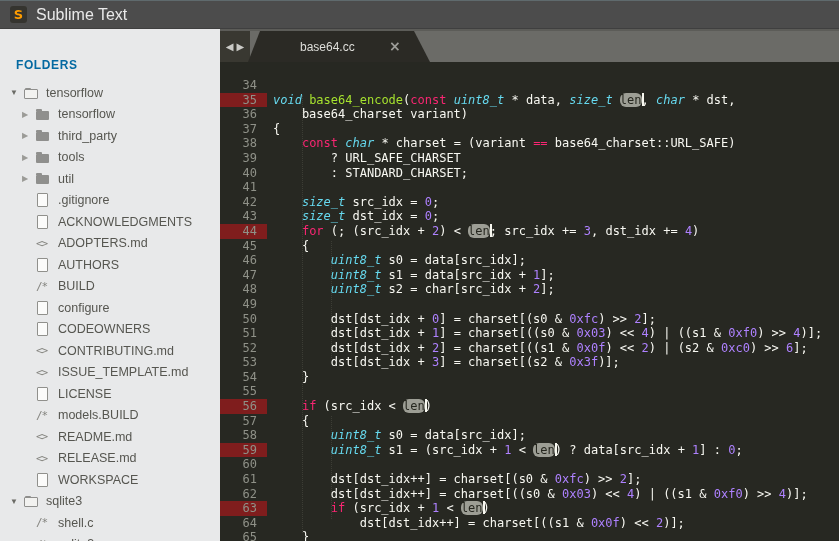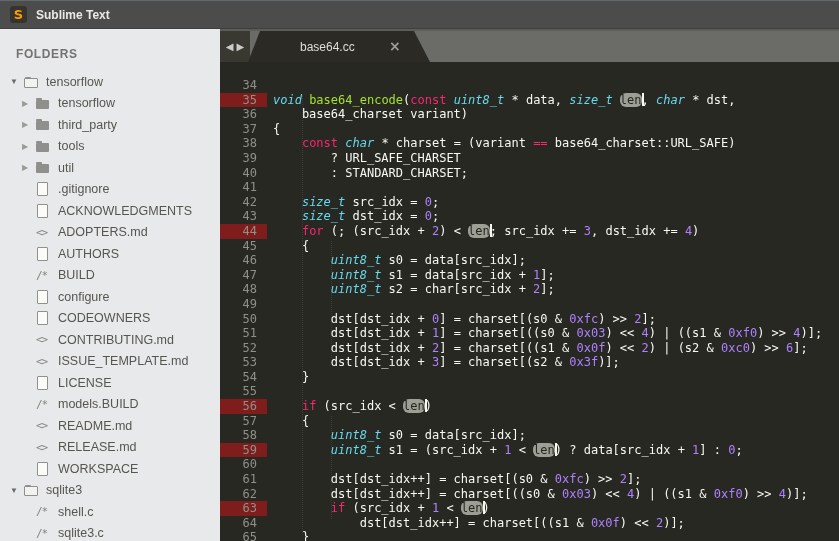--- a/index.html
+++ b/index.html
@@ -5,25 +5,25 @@
   html,body{margin:0;padding:0;width:839px;height:541px;overflow:hidden;
     background:#272822;font-family:"Liberation Sans",sans-serif;position:relative;}
 
   
   .titlebar{position:absolute;top:0;left:0;width:839px;height:29px;background:#4c4c4c;
     border-top:1px solid #5f6a6d;border-bottom:1px solid #3f3f3f;box-sizing:border-box;
     display:flex;align-items:center;}
   .logo{width:17px;height:17px;margin-left:10px;background:#35342f;border-radius:3px;
     color:#ff9d00;font-weight:bold;font-size:13px;display:flex;align-items:center;
     justify-content:center;font-family:"DejaVu Sans",sans-serif;}
-  .title-text{color:#e9e9e9;font-size:12px;margin-left:9px;font-weight:bold;}
+  .title-text{color:#e9e9e9;font-size:16px;margin-left:9px;}
 
   
   .sidebar{position:absolute;top:29px;left:0;width:220px;height:512px;background:#e8e9ea;overflow:hidden;}
-  .folders-header{color:#737373;font-weight:bold;font-size:12px;letter-spacing:.6px;padding:18px 0 0 16px;height:17px;}
+  .folders-header{color:#0369a1;font-weight:bold;font-size:12px;letter-spacing:.6px;padding:29px 0 0 16px;height:17px;}
   .tree{margin-top:7px;}
   .trow{height:21.5px;display:flex;align-items:center;color:#565650;font-size:12.5px;}
   .trow.lvl0{padding-left:10px;}
   .trow.lvl1{padding-left:22px;}
   .tri{width:14px;flex:none;font-size:8px;text-align:left;}
   .tri.open{color:#6b6b66;}
   .tri.closed{color:#9b9b97;}
   .icobox{width:16px;flex:none;display:flex;align-items:center;}
   .ico-folder{width:13px;height:9px;background:#8f8f8d;border-radius:1px;position:relative;margin-top:2px;}
   .ico-folder::before{content:"";position:absolute;top:-2px;left:0;width:6px;height:2px;background:#8f8f8d;border-radius:1px 1px 0 0;}

